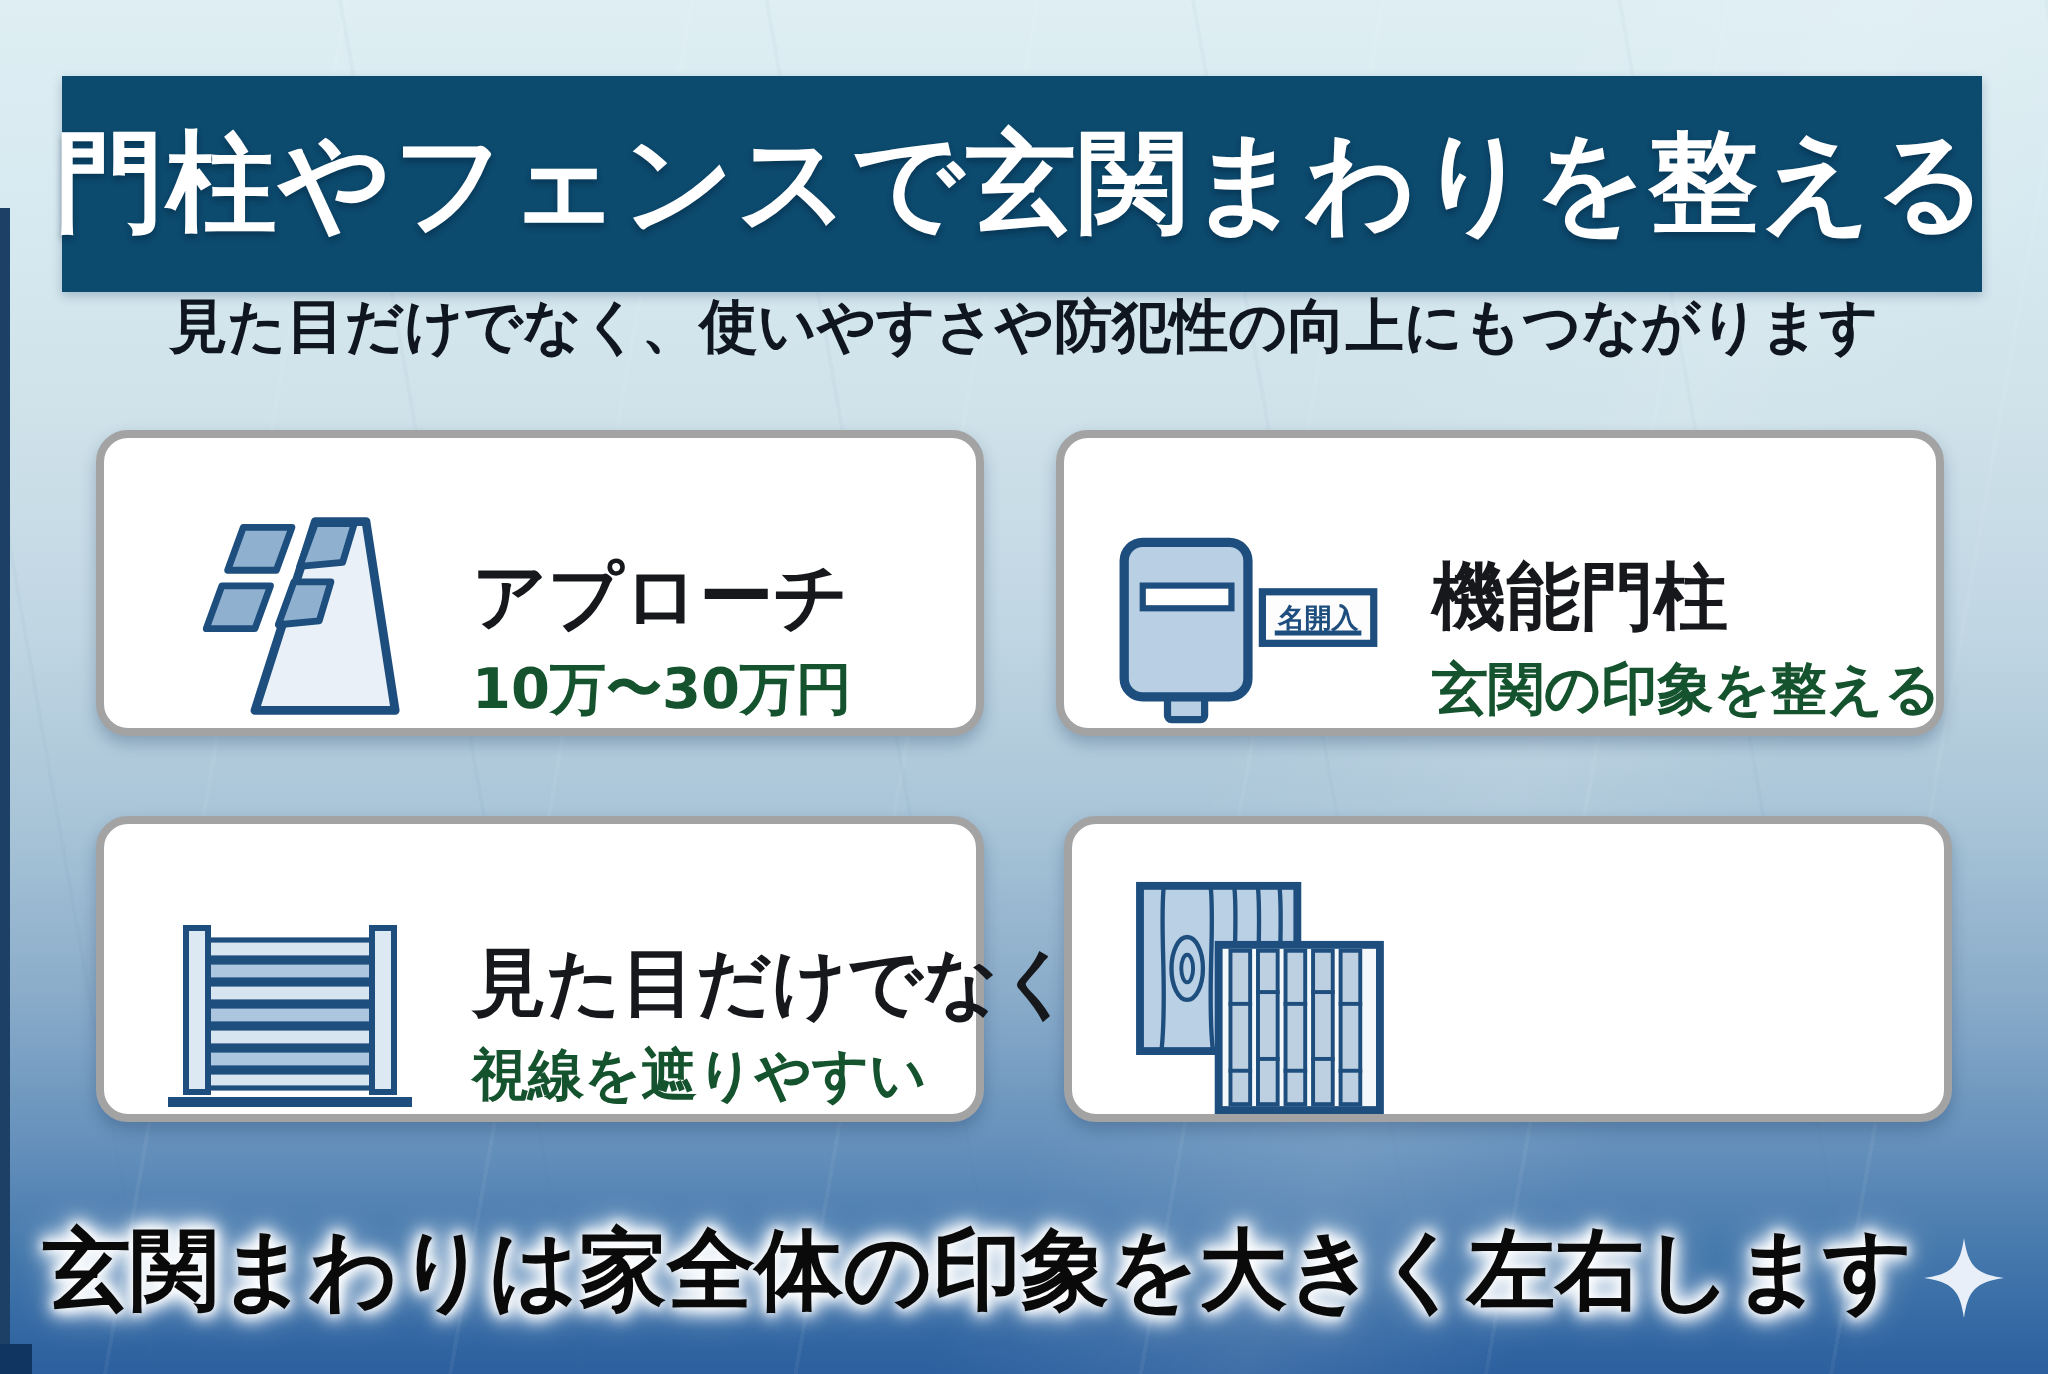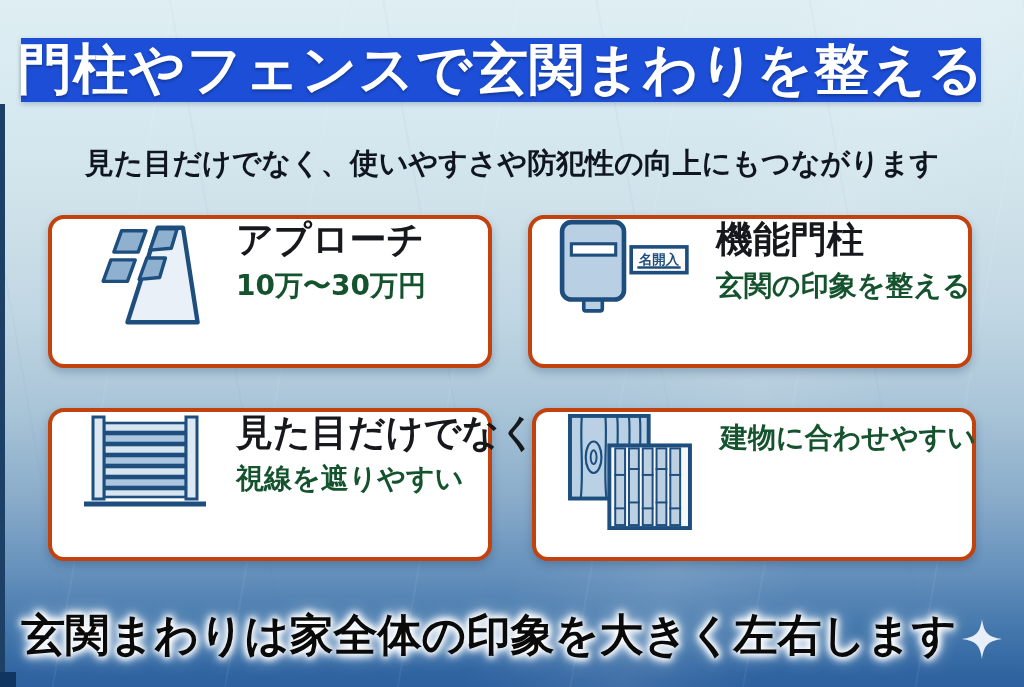--- a/index.html
+++ b/index.html
@@ -16,38 +16,38 @@
     position:absolute; inset:0; pointer-events:none;
     background:
       linear-gradient(115deg, transparent 58%, rgba(255,255,255,.10) 70%, transparent 80%),
       repeating-linear-gradient(100deg, rgba(255,255,255,.05) 0 2px, transparent 2px 170px),
       repeating-linear-gradient(260deg, rgba(70,110,150,.04) 0 2px, transparent 2px 210px);
   }
   .left-strip { position:absolute; left:0; top:104px; width:5px; height:583px; background:#1d4066; }
   .corner-accent { position:absolute; left:0; top:672px; width:16px; height:15px; background:#0f3560; }
 
   .header-banner {
-    position:absolute; left:21px; top:38px; width:960px; height:64px;
-    background:#1d4ed8; display:flex; align-items:center; justify-content:center;
+    position:absolute; left:31px; top:38px; width:960px; height:108px;
+    background:#0c4a6e; display:flex; align-items:center; justify-content:center;
     box-shadow:0 2px 5px rgba(20,50,90,.25);
   }
   .header-title {
     color:#ffffff; font-size:55px; font-weight:bold; letter-spacing:1px;
     white-space:nowrap; text-shadow:0 2px 3px rgba(0,20,40,.35);
   }
   .subtitle {
     position:absolute; left:0; top:138px; width:1024px; height:52px;
     display:flex; align-items:center; justify-content:center;
     color:#10161f; font-size:29px; font-weight:bold; white-space:nowrap;
   }
 
   .card {
     position:absolute; width:444px; height:153px;
-    background:#ffffff; border:4px solid #c2410c; border-radius:16px;
-    display:flex; align-items:flex-start; gap:22px; padding:0 14px 0 24px;
+    background:#ffffff; border:4px solid #a3a3a3; border-radius:16px;
+    display:flex; align-items:flex-end; gap:22px; padding:0 14px 0 24px;
     box-shadow:0 4px 8px rgba(20,50,90,.28);
   }
   .card.c1 { left:48px;  top:215px; }
   .card.c2 { left:528px; top:215px; }
   .card.c3 { left:48px;  top:408px; }
   .card.c4 { left:532px; top:408px; }
   .card-icon-wrap { flex:0 0 138px; display:flex; align-items:center; justify-content:center; }
   .card-text { display:flex; flex-direction:column; justify-content:center; }
   .card-title { color:#16181c; font-size:37px; font-weight:bold; line-height:1.12; white-space:nowrap; }
   .card-desc  { color:#14532d; font-size:28px; font-weight:bold; margin-top:7px; white-space:nowrap; }
@@ -163,21 +163,20 @@
         <line x1="77" y1="64" x2="89" y2="64" stroke-width="2"></line>
           <line x1="77" y1="98" x2="89" y2="98" stroke-width="2"></line>
         <line x1="91" y1="58" x2="103" y2="58" stroke-width="2"></line>
           <line x1="91" y1="92" x2="103" y2="92" stroke-width="2"></line>
         <line x1="105" y1="64" x2="117" y2="64" stroke-width="2"></line>
           <line x1="105" y1="98" x2="117" y2="98" stroke-width="2"></line>
       </g>
     </svg>
   </div>
   <div class="card-text">
-    <div class="card-desc">建物に合わせやすい</div>
   </div>
 </div>
 
 <div class="footer-banner">
   <div class="footer-text">玄関まわりは家全体の印象を大きく左右します</div>
   <svg class="sparkle" width="42" height="42" viewBox="0 0 42 42" aria-hidden="true">
     <path d="M21,1 C23,15 27,19 41,21 C27,23 23,27 21,41 C19,27 15,23 1,21 C15,19 19,15 21,1 Z" fill="#e8eff8"></path>
   </svg>
 </div>
 

